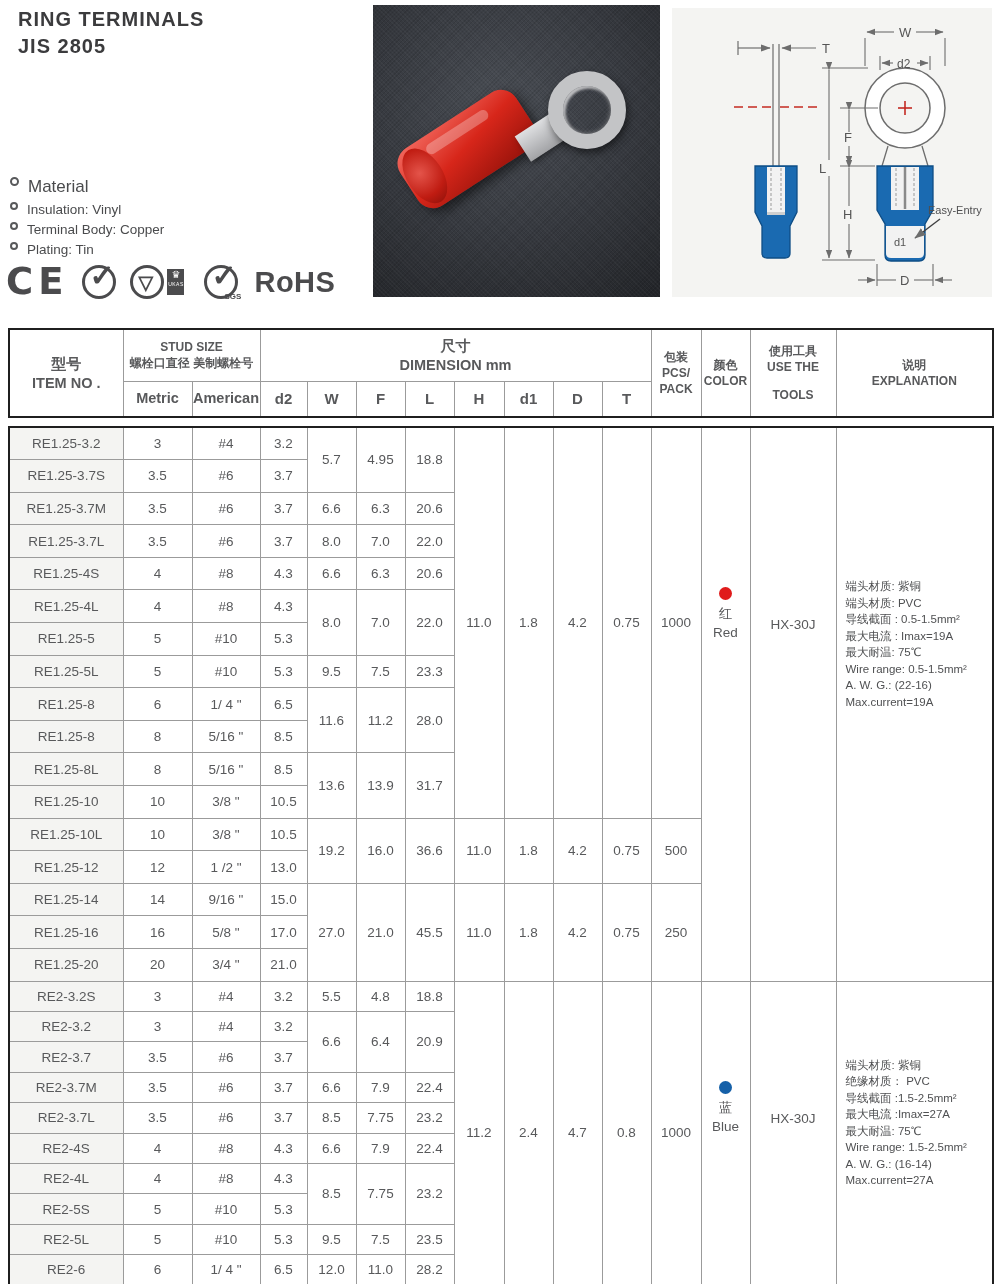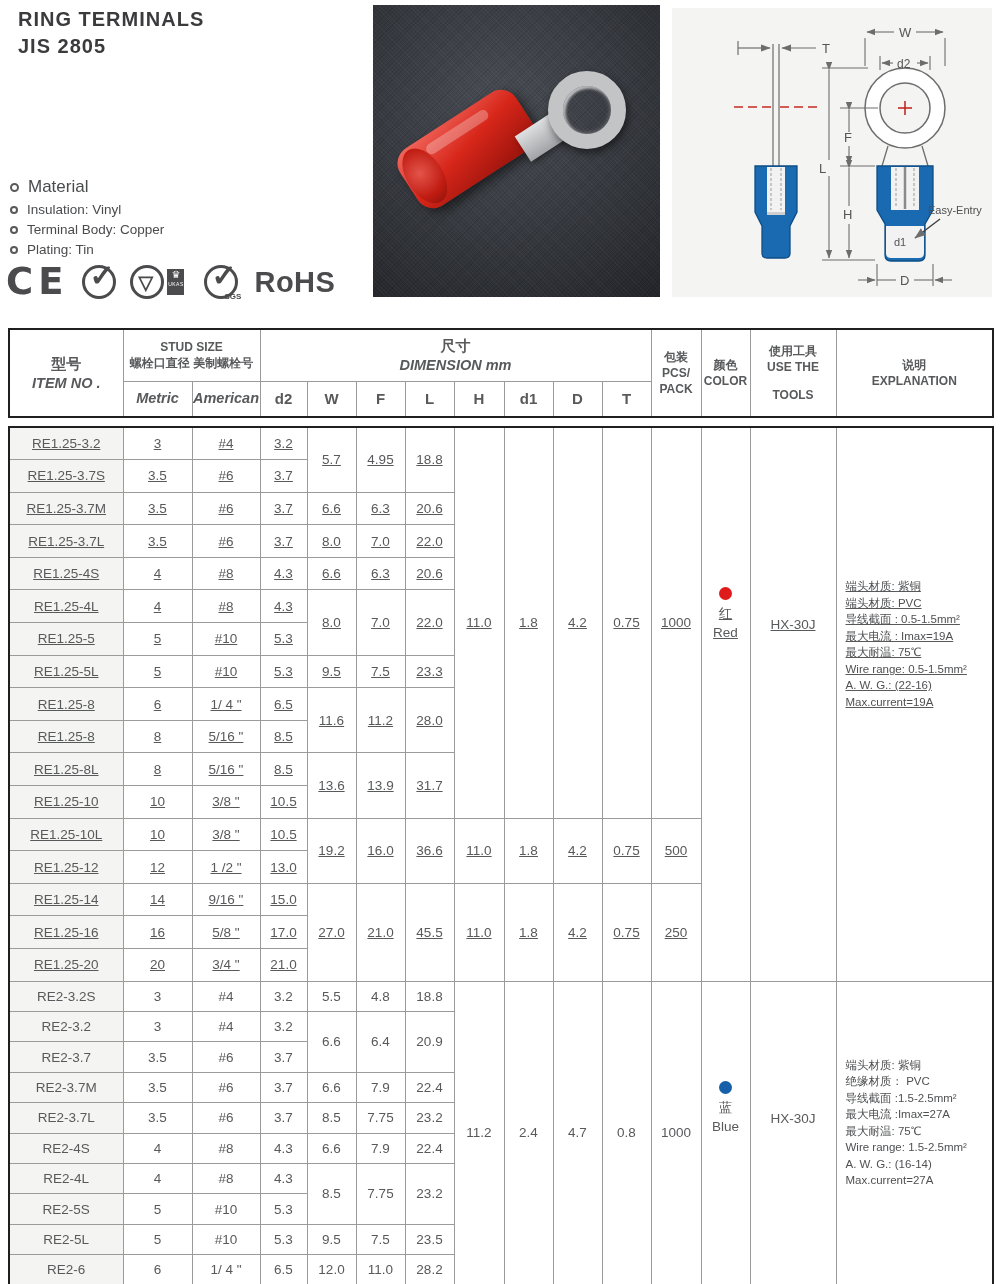--- a/index.html
+++ b/index.html
@@ -9,21 +9,21 @@
     font-family:"Liberation Sans", sans-serif; color:#58595b; overflow:hidden;
   }
 
   
   .top-zone { position:absolute; left:0; top:0; width:908px; height:322px; }
 
   .title-block { position:absolute; left:18px; top:6px; font-weight:bold;
     font-size:20px; line-height:27px; color:#3b3b3d; letter-spacing:1px; }
 
   .material-block { position:absolute; left:10px; top:177px; }
-  .mat-row { display:flex; align-items:center; margin-bottom:5px; }
+  .mat-row { display:flex; align-items:flex-start; margin-bottom:5px; }
   .ring-bullet { width:9px; height:9px; border:2.5px solid #58595b; border-radius:50%;
     margin-right:9px; flex:0 0 auto; }
   .ring-bullet.small { width:8px; height:8px; border-width:2px; }
   .mat-heading { font-size:17px; color:#4a4b4d; }
   .mat-item { font-size:13.5px; color:#4a4b4d; }
 
   .cert-row { position:absolute; left:6px; top:261px; height:42px;
     display:flex; align-items:center; }
   .ce-mark { font-size:37px; font-weight:bold; color:#4b4b4d; letter-spacing:5px;
     font-family:"DejaVu Sans", sans-serif; line-height:38px; }
@@ -72,27 +72,27 @@
   
   .table-zone { position:absolute; left:8px; top:328px; width:984px; }
   table.tbl { border-collapse:collapse; table-layout:fixed; width:984px;
     font-family:"Liberation Sans", sans-serif; }
   table.tbl th, table.tbl td { border:1px solid #9b9b9b; text-align:center;
     vertical-align:middle; color:#58595b; overflow:visible; padding:0; }
   table.head-tbl { border:2.5px solid #1f1f1f; }
   table.body-tbl { border:2.5px solid #1f1f1f; margin-top:8px; }
 
   .h-zh { font-size:15px; line-height:20px; }
-  .h-en { font-size:14.5px; line-height:19px;font-style:italic; }
+  .h-en { font-size:14.5px; line-height:19px; }
   .h-sm { font-size:12px; line-height:16px; }
   .h-dim { font-size:15px; }
   tr.head-r1 { height:52px; }
   tr.head-r2 { height:36px; }
 
-  tr.r125 { height:32.6px;text-decoration:underline; }
+  tr.r125 { height:32.6px; }
   tr.r2 { height:30.4px; }
   table.body-tbl td { font-size:13.5px; }
   td.item-cell { background:#f4f4f2; }
 
   .vstack { position:relative; display:flex; flex-direction:column; align-items:center;
     line-height:19px; font-size:13.5px; }
   .dot { width:13px; height:13px; border-radius:50%; margin-bottom:4px; }
   .tool-wrap { position:relative; }
   .expl { position:relative; text-align:left; padding-left:9px; font-size:11.5px;
     line-height:16.5px; color:#4f5052; }

